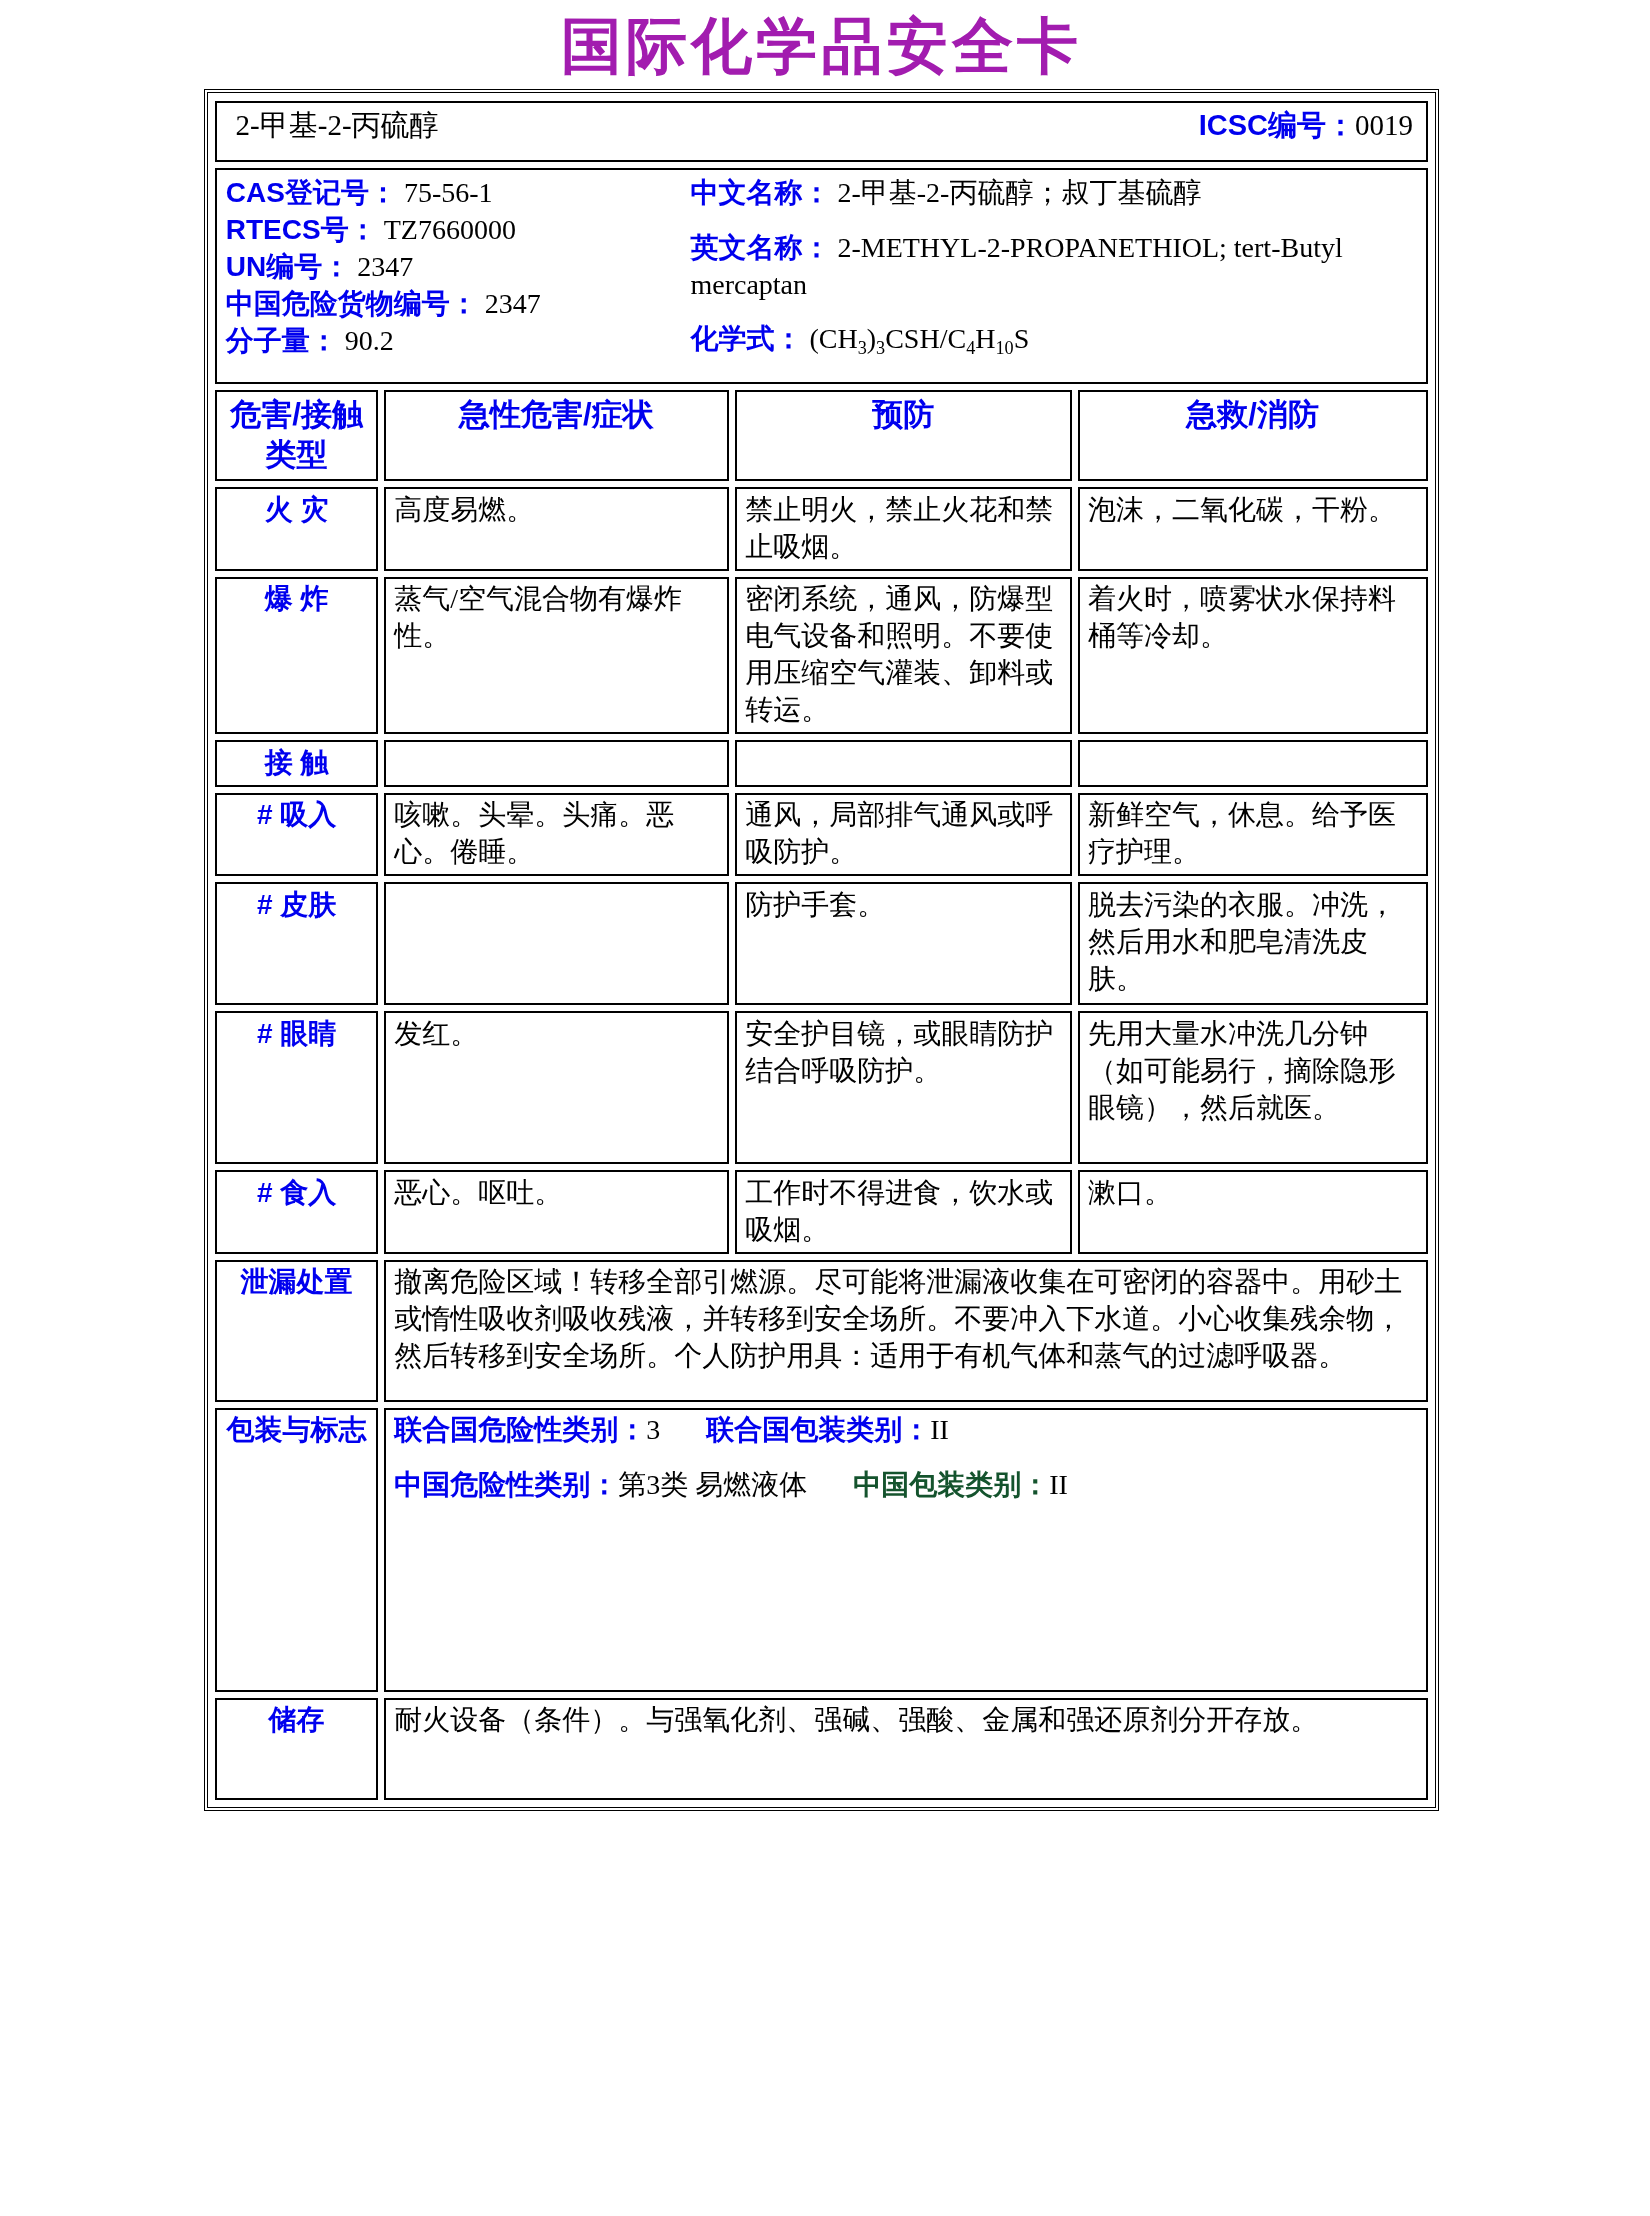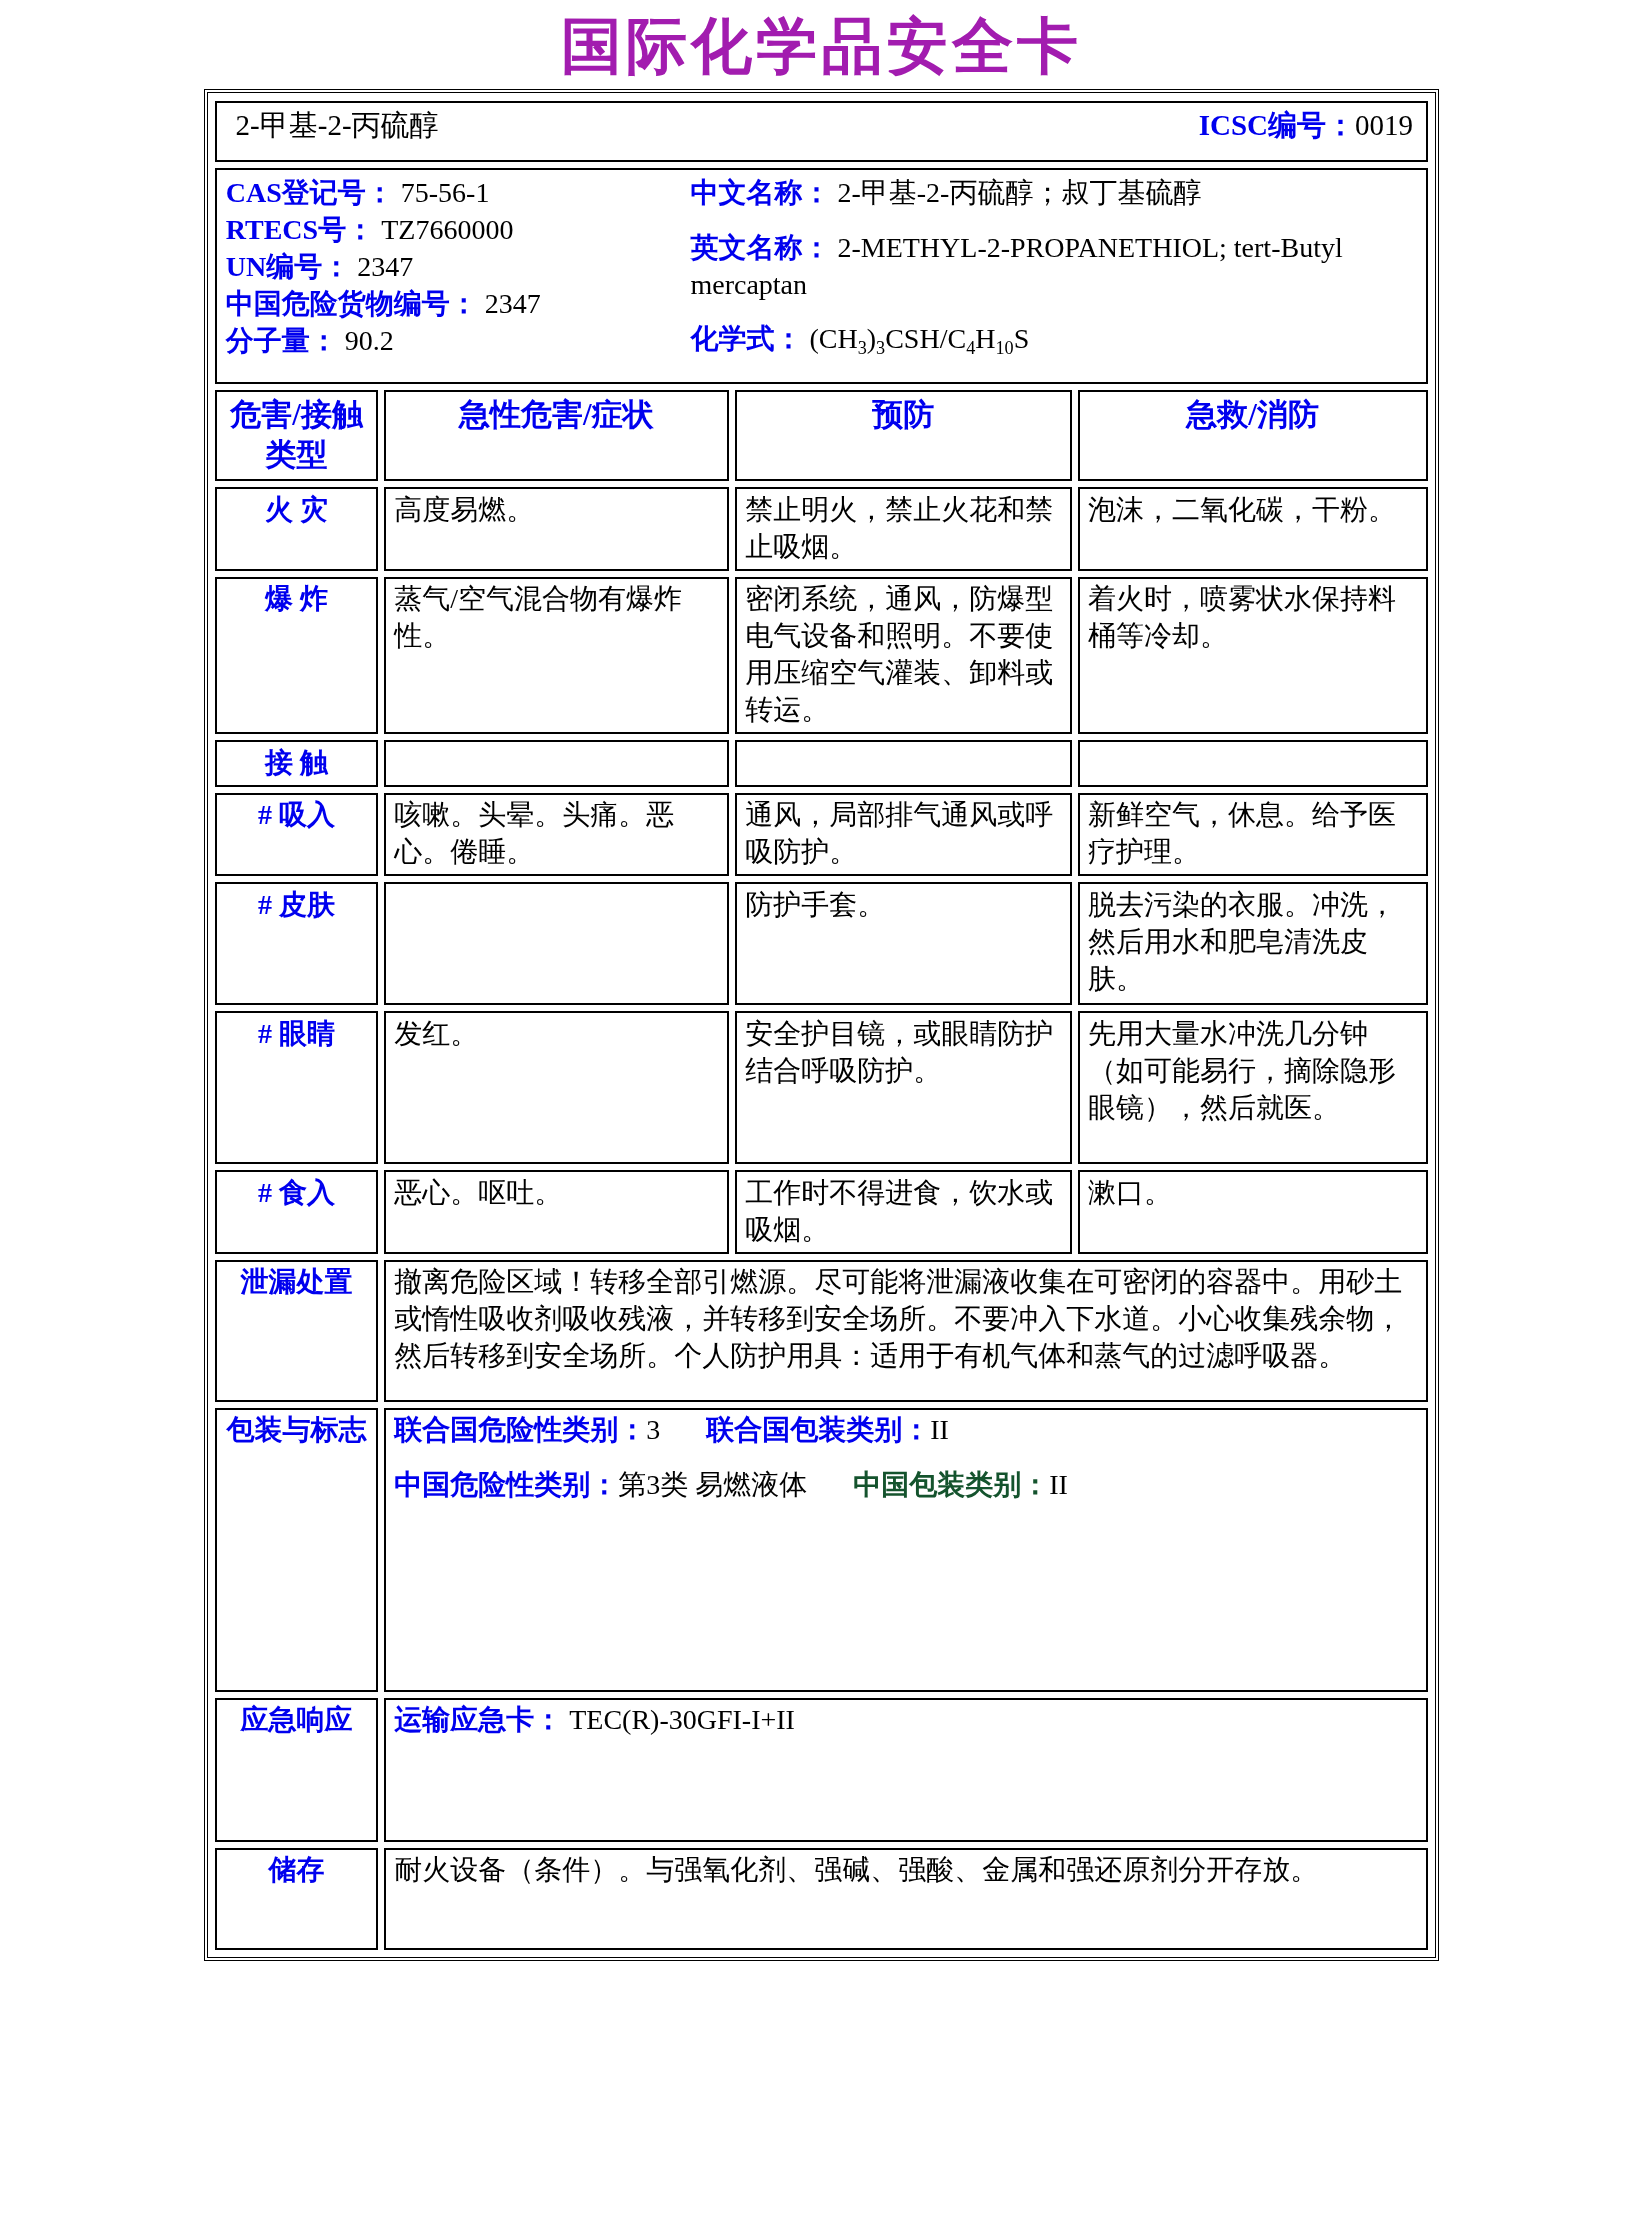--- a/index.html
+++ b/index.html
@@ -32,21 +32,21 @@
   table.sheet td{
     border:2.8px solid #000;
     padding:2.8px 8.4px;
     vertical-align:top;
     font-size:28px;
     line-height:1.32;
     word-break:break-word;
     box-sizing:border-box;
   }
   .lbl{
-    font-family:Liberation Serif, serif;
+    font-family:Liberation Sans, sans-serif;
     font-weight:bold;
   }
   .val{color:#000;}
   .sub{font-size:65%;vertical-align:-0.35em;}
   
   td.name-row{height:61px;vertical-align:middle;}
   .name-flex{display:flex;justify-content:space-between;align-items:center;}
   .name-flex .chem{font-size:29px;padding-left:9.8px;}
   .name-flex .icsc{font-size:29px;padding-right:4.2px;white-space:nowrap;}
   
@@ -256,29 +256,20 @@
           <span class="pair">
             <span class="lbl" style="color:#0000EE">中国危险性类别：</span><span class="val">第3类 易燃液体</span>
           </span>
           <span class="pair">
             <span class="lbl" style="color:#14532d">中国包装类别：</span><span class="val">II</span>
           </span>
         </div>
       </td>
     </tr>
 
-    <tr class="r-emer">
-      <td class="typ emer-label">
-        <span class="lbl" style="color:#0000EE">应急响应</span>
-      </td>
-      <td colspan="3">
-        <span class="lbl" style="color:#0000EE">运输应急卡：</span>
-        <span class="val">TEC(R)-30GFI-I+II</span>
-      </td>
-    </tr>
 
     <tr class="r-stor">
       <td class="typ stor-label">
         <span class="lbl" style="color:#0000EE">储存</span>
       </td>
       <td colspan="3">耐火设备（条件）。与强氧化剂、强碱、强酸、金属和强还原剂分开存放。</td>
     </tr>
 
   </tbody>
     </table>

